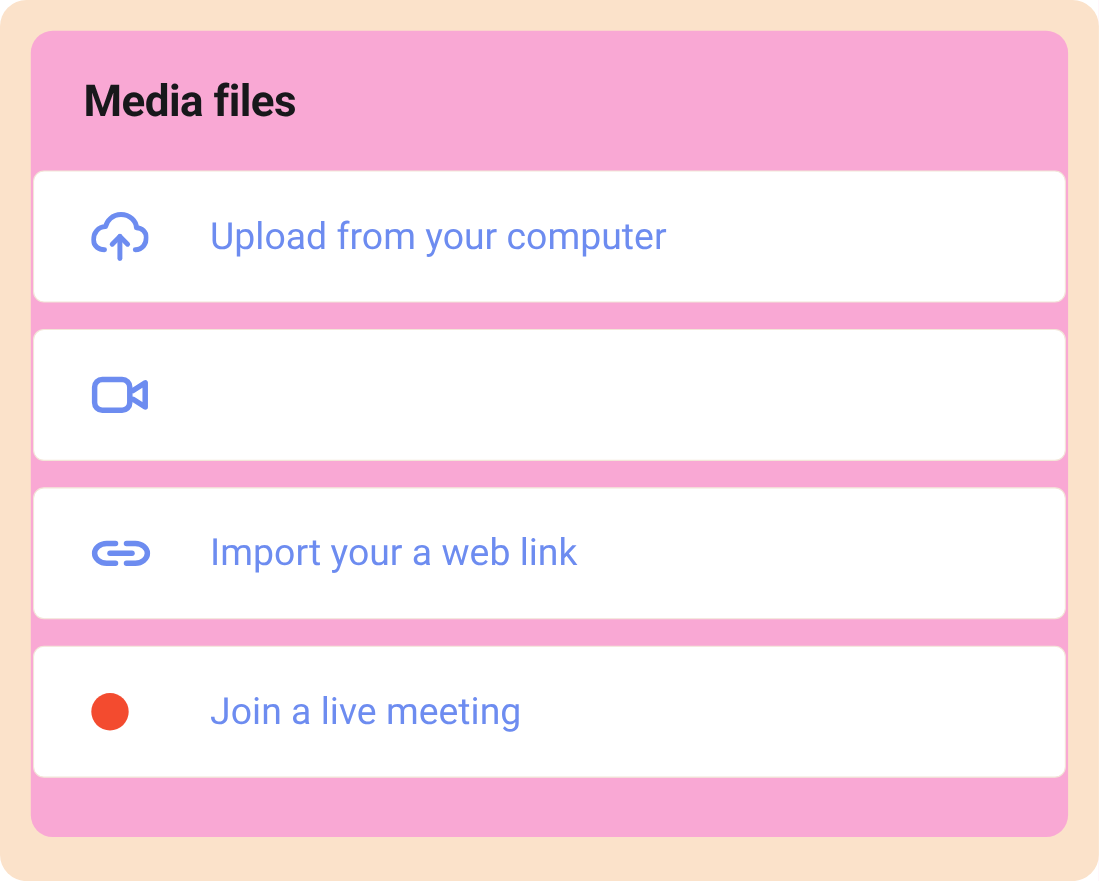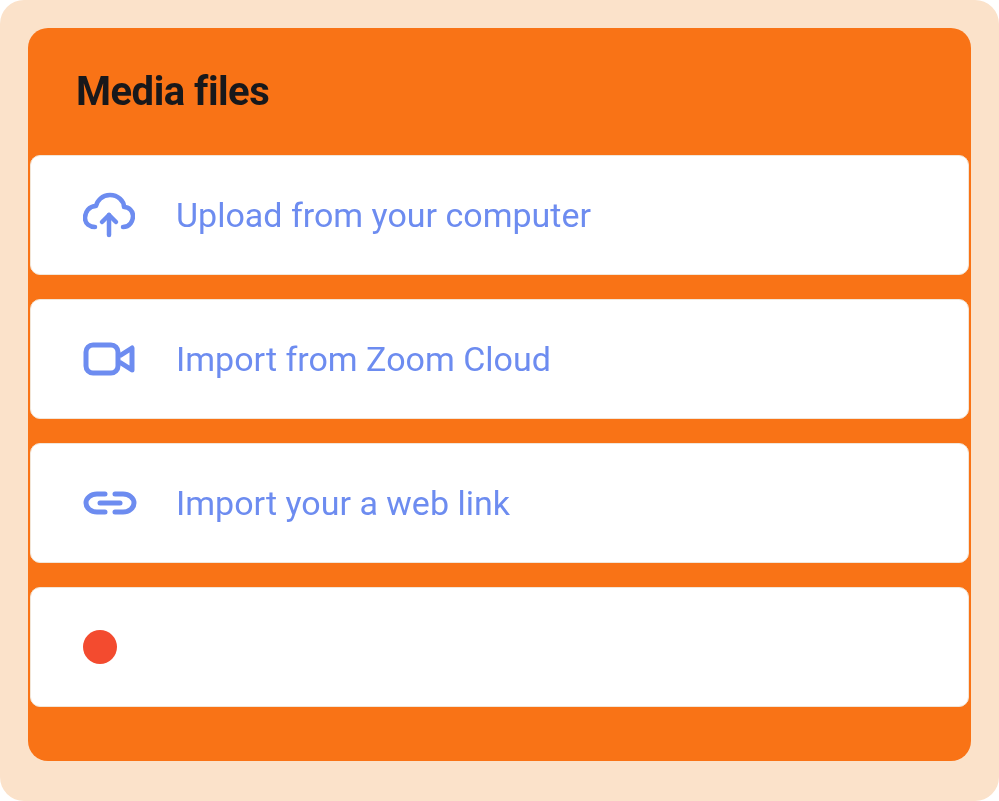--- a/index.html
+++ b/index.html
@@ -15,21 +15,21 @@
       padding: 0;
     }
     .outer-panel {
       background: #fbe2ca;
       border-radius: 24px;
       width: 999px;
       height: 801px;
       padding: 28px 28px 40px 28px;
     }
     .inner-panel {
-      background: #f97316;
+      background: #f9a8d4;
       border-radius: 20px;
       width: 100%;
       height: 100%;
       padding: 40px 0 30px 0;
     }
     .panel-title {
       font-size: 40px;
       font-weight: 700;
       color: #18181b;
       letter-spacing: -0.5px;
@@ -56,21 +56,21 @@
       width: 56px;
       display: flex;
       align-items: center;
       justify-content: flex-start;
       flex-shrink: 0;
     }
     .option-label {
       font-size: 34px;
       font-weight: 400;
       color: #6d8cf0;
-      margin-left: 37px;
+      margin-left: 52px;
       display: flex;
       align-items: baseline;
       gap: 18px;
     }
     .learn-more {
       font-size: 26px;
       font-weight: 500;
       color: #aeacaa;
       letter-spacing: 3px;
       text-transform: uppercase;
@@ -102,37 +102,37 @@
         <span class="option-label">Upload from your computer</span>
       </div>
 
       <div class="option-item">
         <span class="option-icon">
           <svg width="54" height="40" viewBox="0 0 54 40" fill="none">
             <rect x="3" y="6" width="32" height="28" rx="7" stroke="#6d8cf0" stroke-width="5" fill="none"></rect>
             <path d="M38 16 L49 9 L49 31 L38 24" stroke="#6d8cf0" stroke-width="5" stroke-linejoin="round" stroke-linecap="round" fill="none"></path>
           </svg>
         </span>
-        <span class="option-label">Import from Zoom Cloud</span>
       </div>
 
       <div class="option-item">
         <span class="option-icon">
           <svg width="54" height="30" viewBox="0 0 54 30" fill="none">
             <path d="M22 6 L14 6 C8 6 3 10 3 15 C3 20 8 24 14 24 L22 24" stroke="#6d8cf0" stroke-width="5" stroke-linecap="round" fill="none"></path>
             <path d="M32 6 L40 6 C46 6 51 10 51 15 C51 20 46 24 40 24 L32 24" stroke="#6d8cf0" stroke-width="5" stroke-linecap="round" fill="none"></path>
             <line x1="17" y1="15" x2="37" y2="15" stroke="#6d8cf0" stroke-width="5" stroke-linecap="round"></line>
           </svg>
         </span>
         <span class="option-label">Import your a web link</span>
       </div>
 
       <div class="option-item">
         <span class="option-icon">
           <span class="record-dot"></span>
         </span>
         <span class="option-label">
+          <span>Join a live meeting</span>
         </span>
       </div>
 
     </div>
   </div>
 </div>
 
 </body></html>

